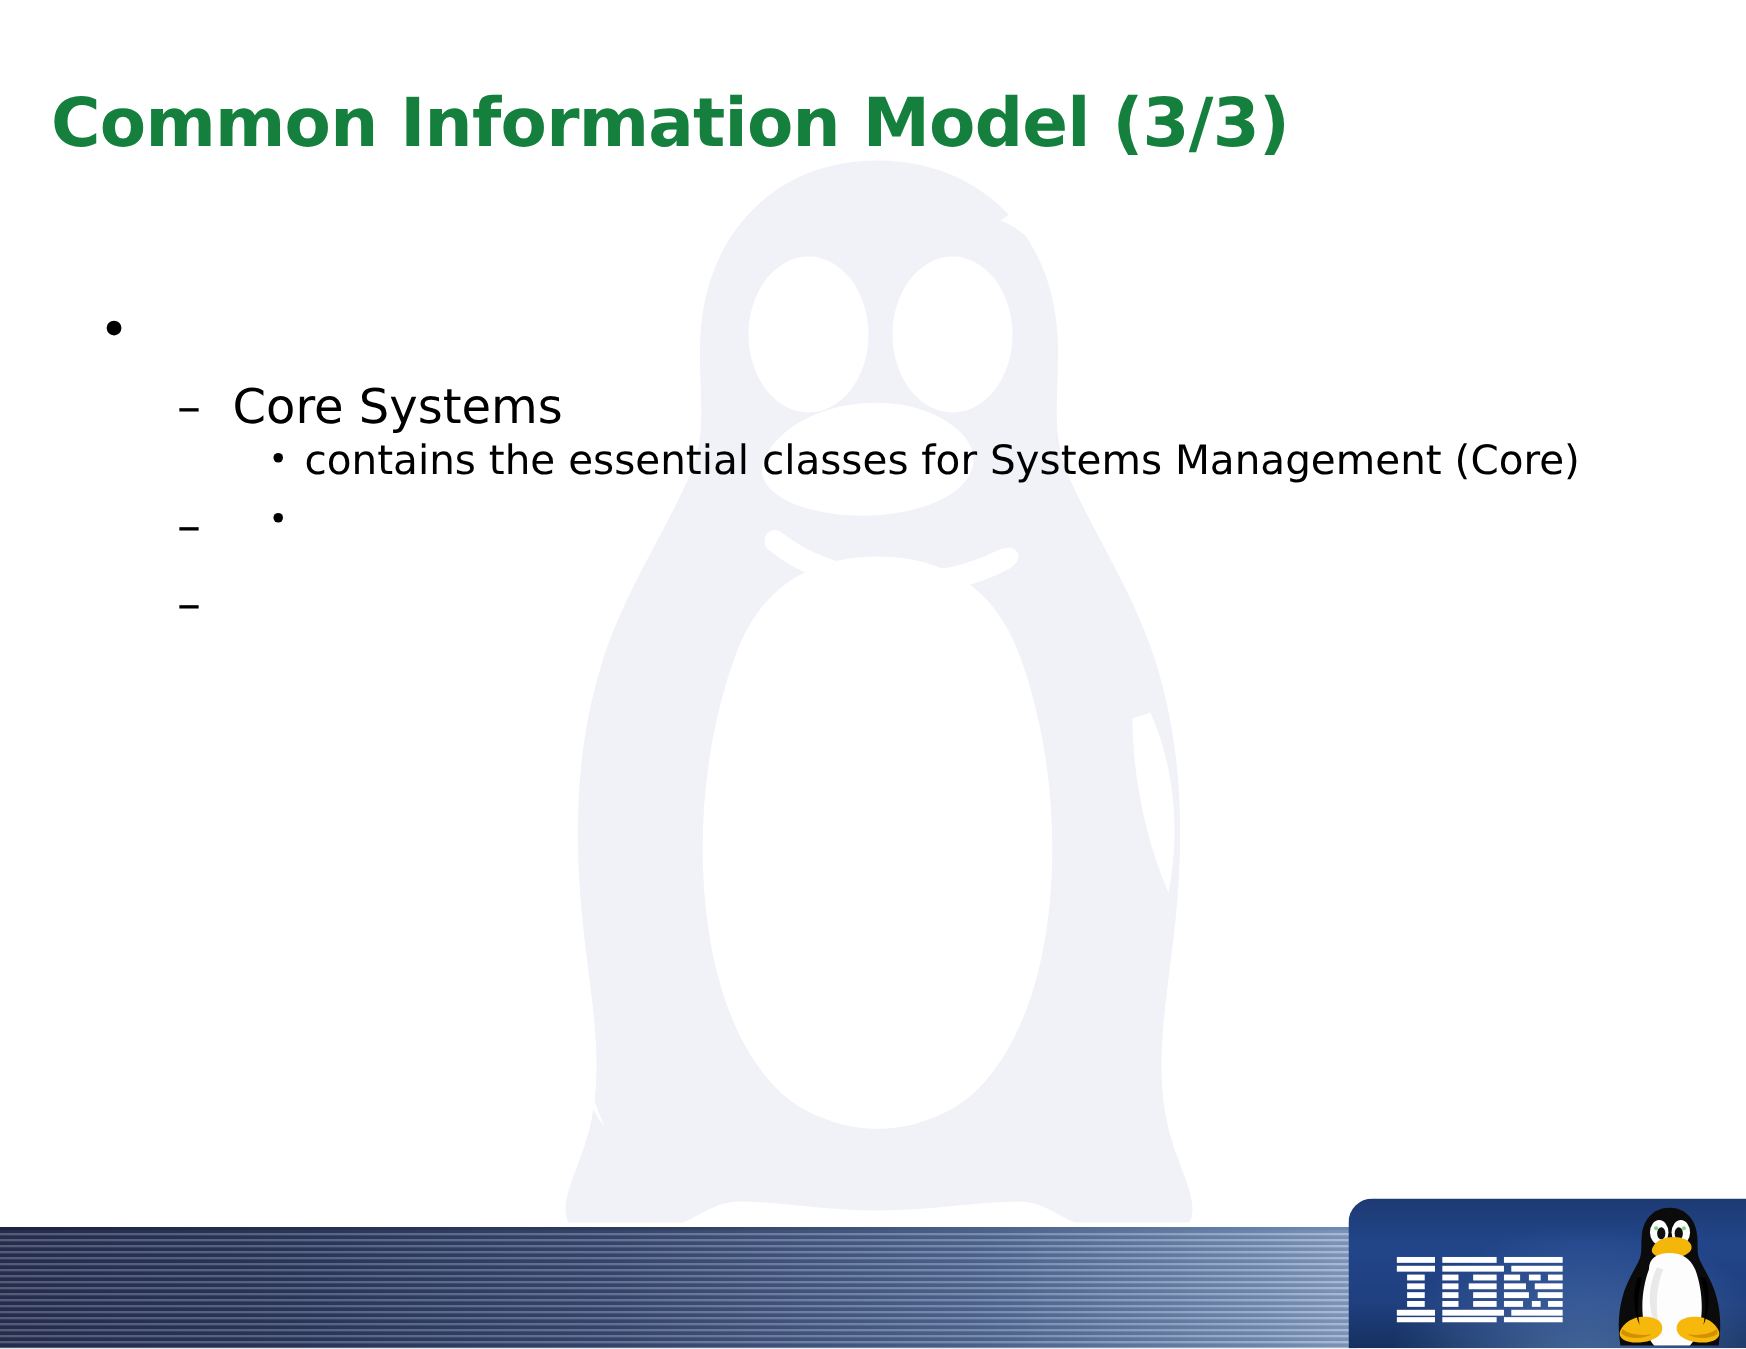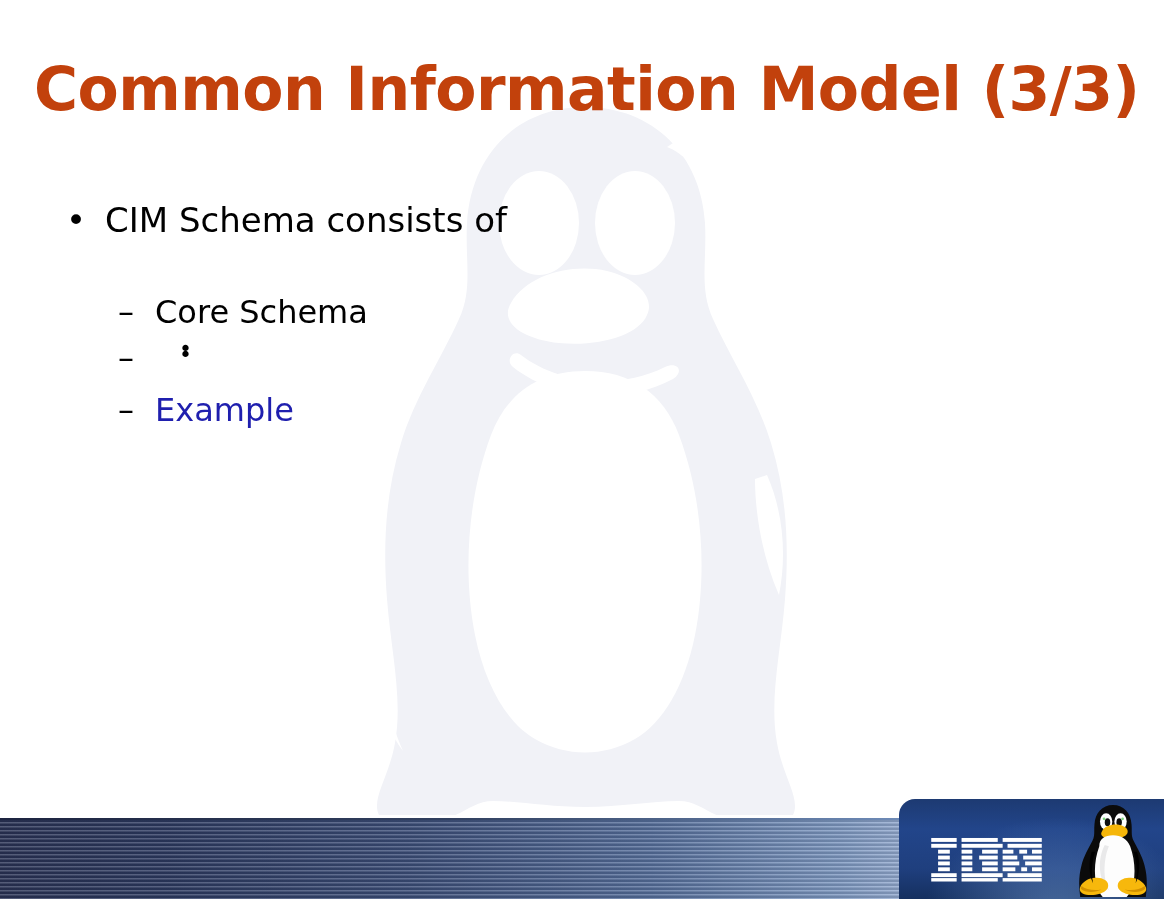--- a/index.html
+++ b/index.html
@@ -30,28 +30,27 @@
     z-index: 0;
   }
   .watermark svg { display: block; width: 100%; height: 100%; }
 
   
   .title {
     position: absolute;
     left: 34px;
     top: 58px;
     width: 1100px;
-    font-size: 60px;
+    font-size: 45px;
     font-weight: bold;
-    color: #c2410c;
+    color: #15803d;
     letter-spacing: -0.5px;
     line-height: 1.05;
     z-index: 3;
     white-space: nowrap;
-    text-align: center;
   }
 
   
   .body-area {
     position: absolute;
     left: 0;
     top: 200px;
     width: 1164px;
     z-index: 3;
   }
@@ -229,49 +228,48 @@
       </g>
     </svg>
   </div>
 
   <div class="title">Common Information Model (3/3)</div>
 
   <div class="body-area">
 
     <div class="lvl1">
       <span class="mark">•</span>
-      <span>CIM Schema consists of</span>
     </div>
 
     <div class="gap-lg"></div>
 
     <div class="lvl2">
       <span class="mark">–</span>
-      <span>Core Schema</span>
+      <span>Core Systems</span>
     </div>
 
     <div class="lvl3">
       <span class="mark">•</span>
+      <span>contains the essential classes for Systems Management (Core)</span>
     </div>
 
     <div class="gap-sm"></div>
 
     <div class="lvl2">
       <span class="mark">–</span>
     </div>
 
     <div class="lvl3">
       <span class="mark">•</span>
     </div>
 
     <div class="gap-lg"></div>
 
     <div class="lvl2">
       <span class="mark">–</span>
-      <span class="link-blue">Example</span>
     </div>
 
   </div>
 
   <div class="footer-bar"></div>
   <div class="footer-bar-top-edge"></div>
 
   <div class="logo-panel">
 
     <div class="ibm-logo">

